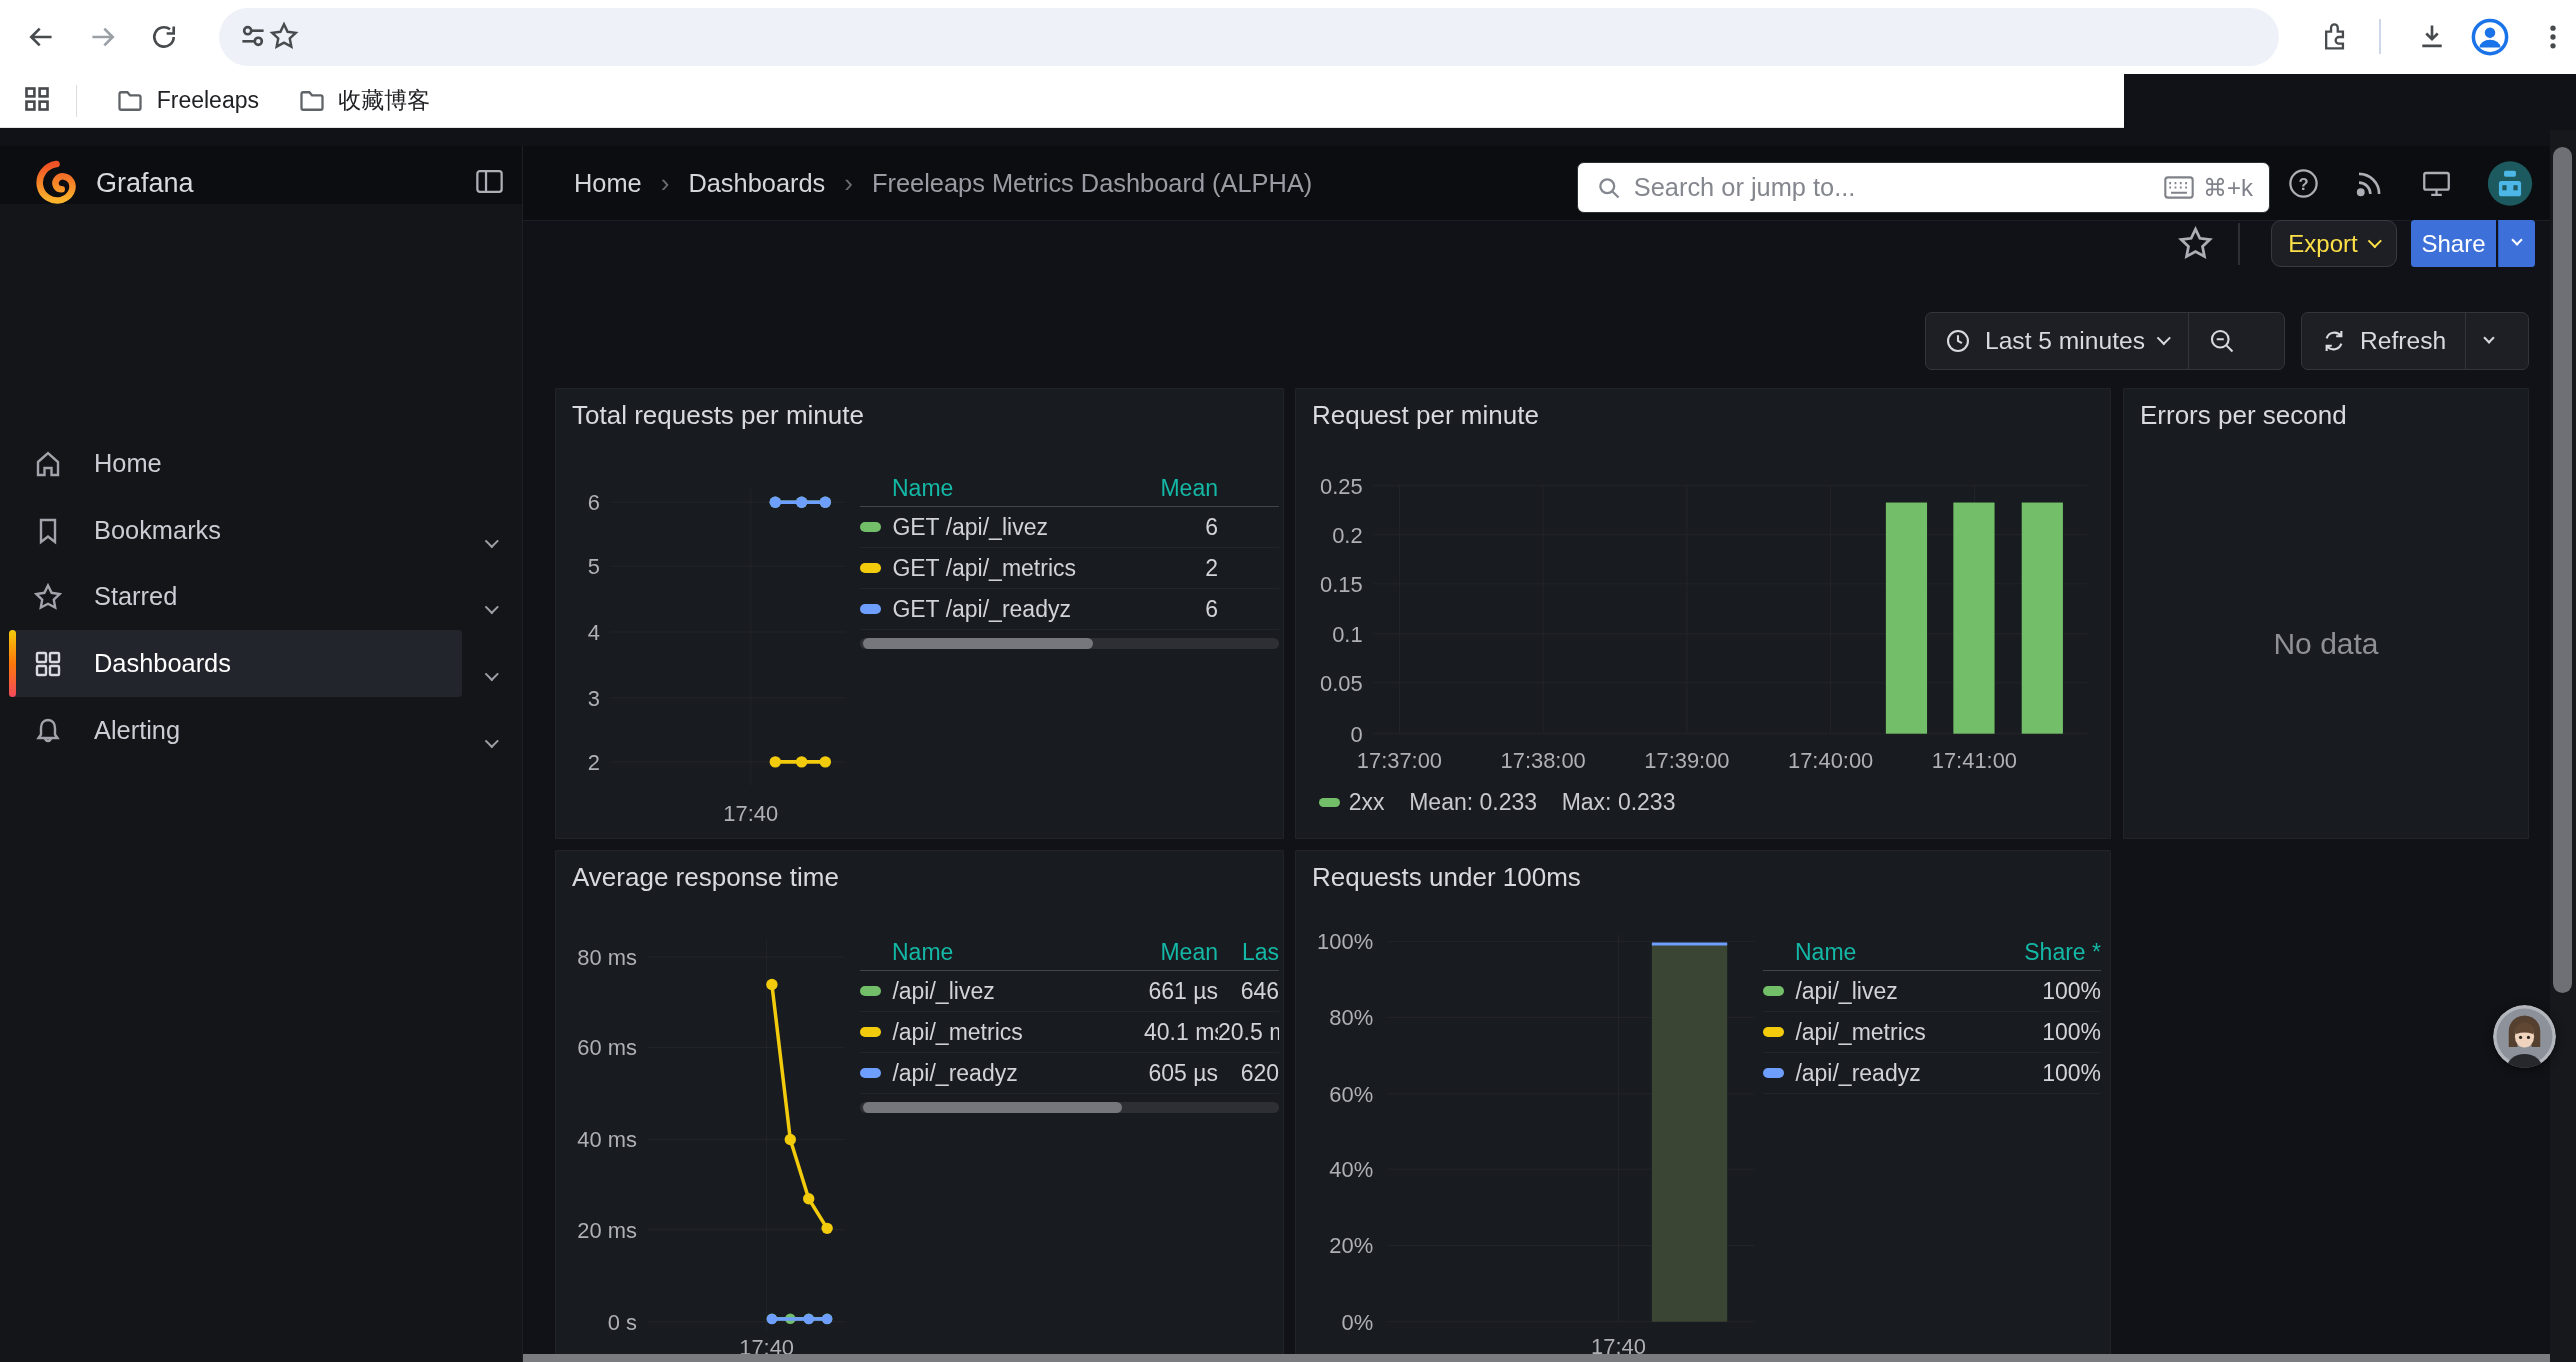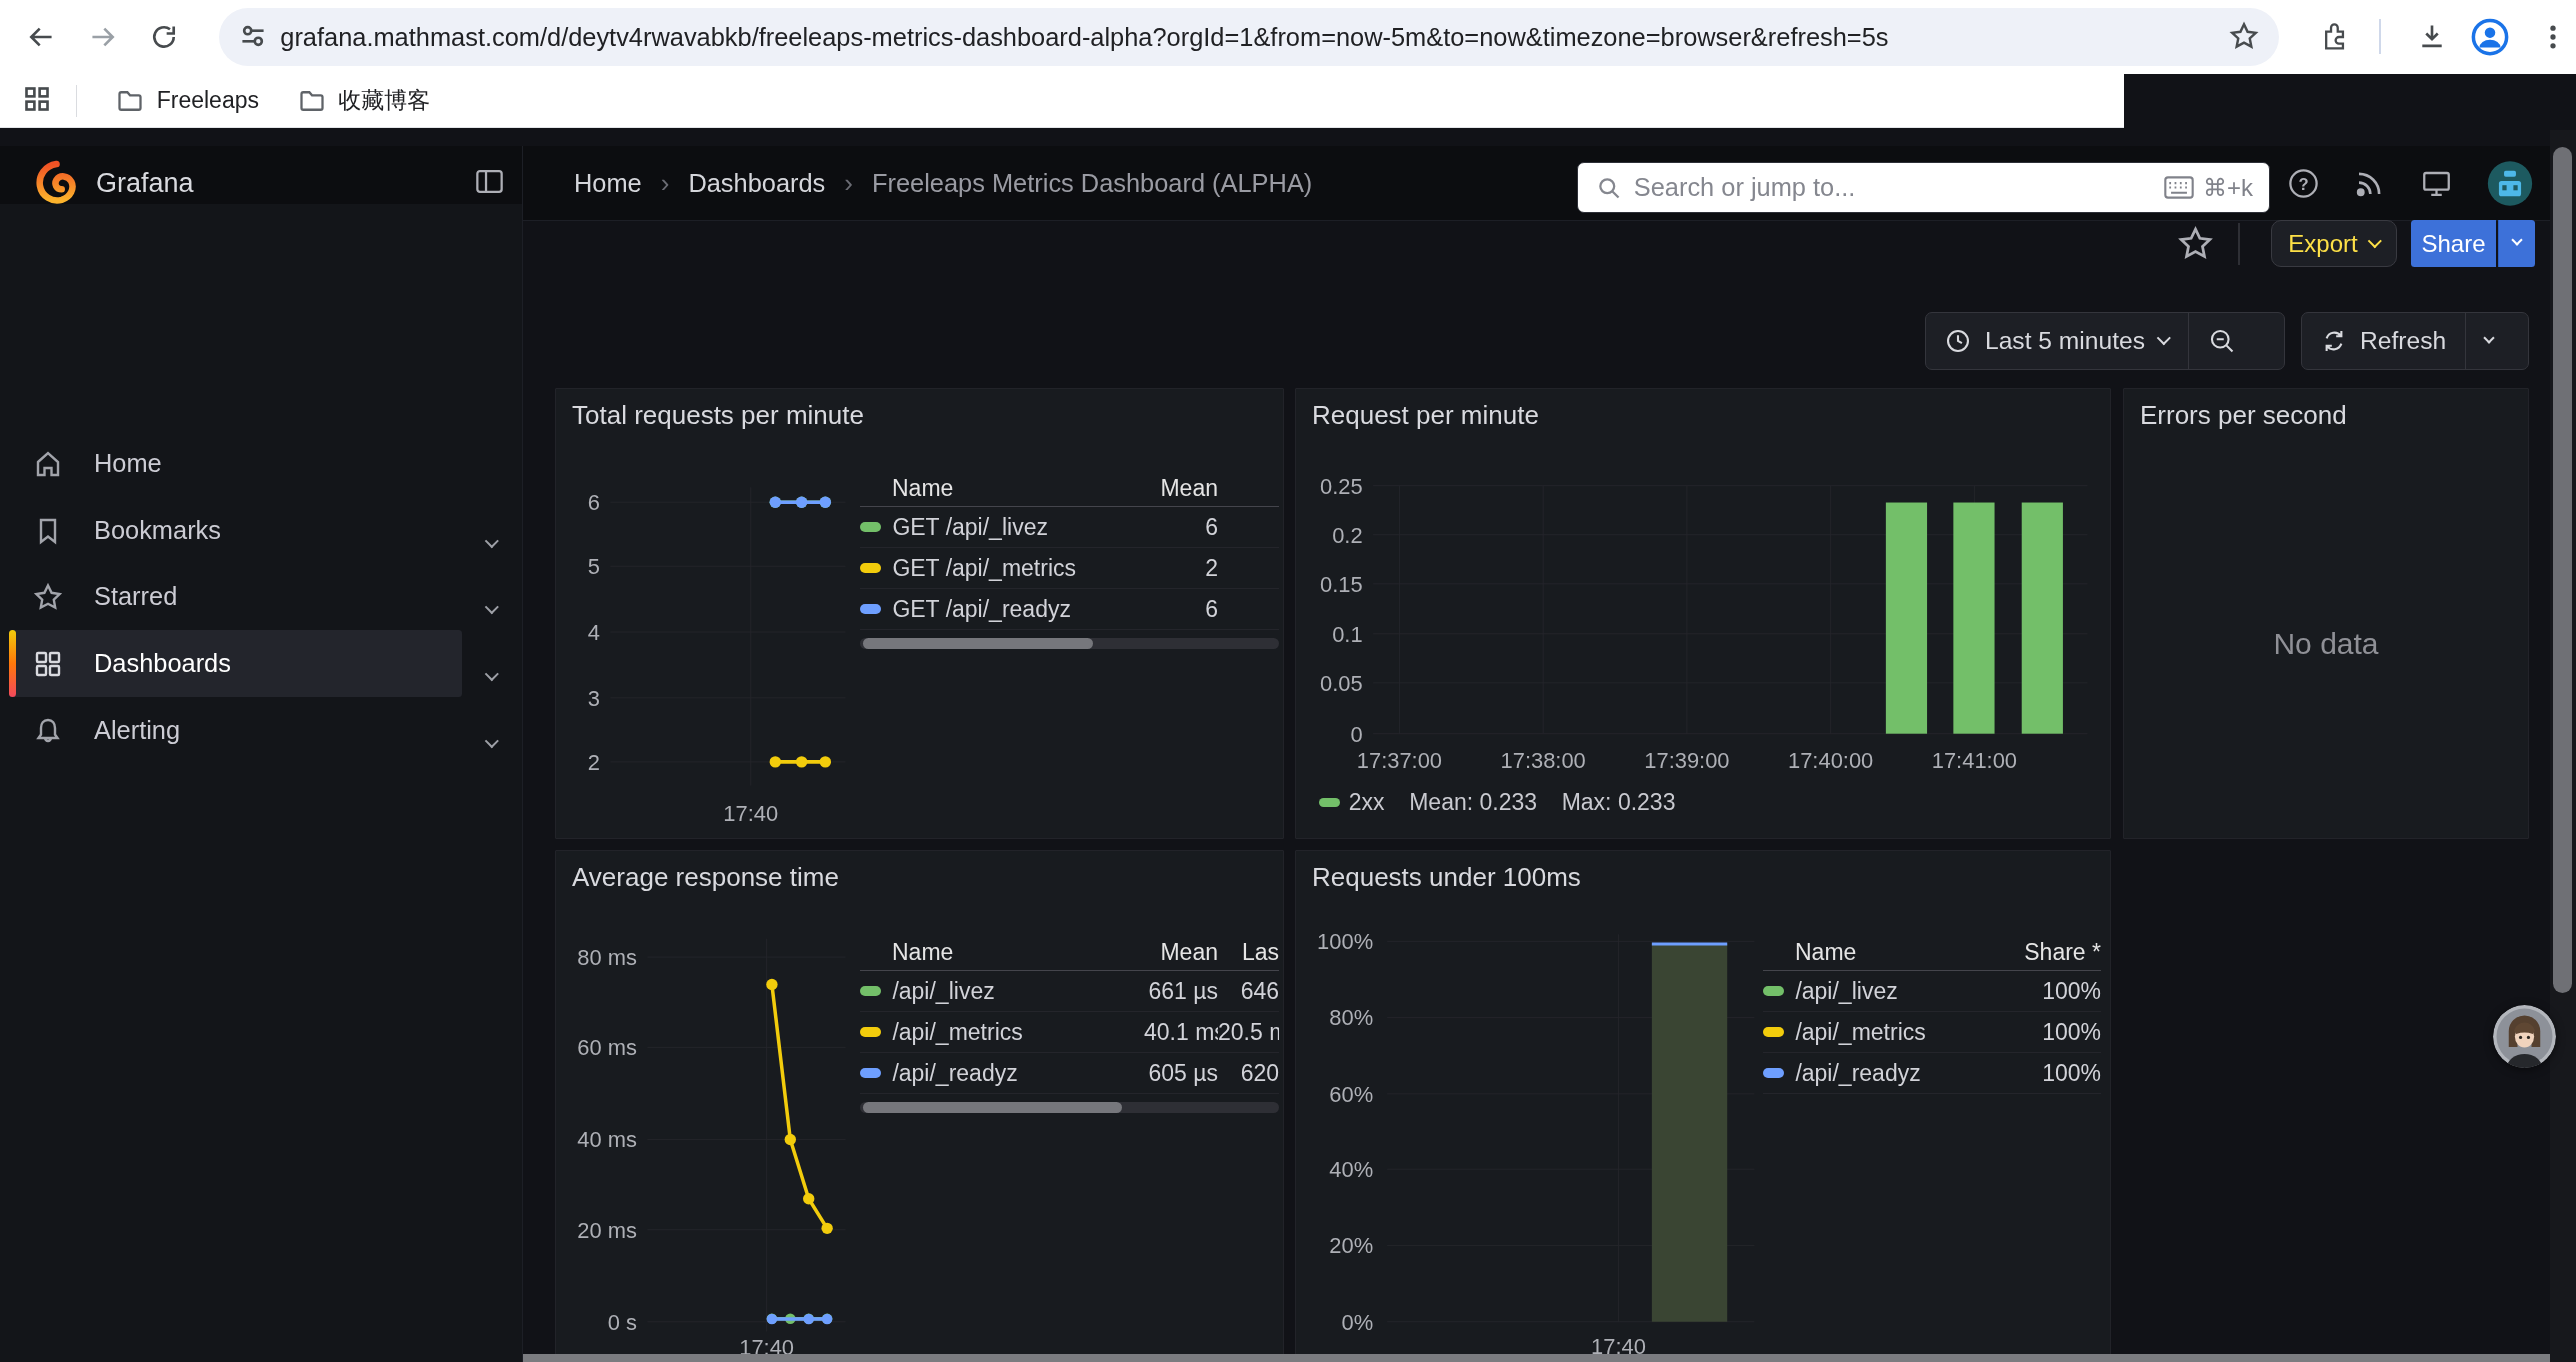--- a/index.html
+++ b/index.html
@@ -52,21 +52,21 @@
 
   
   .panel { position:absolute; background:#181b1f; border:0.9px solid #222329; border-radius:1px; overflow:hidden; }
   .ptitle { position:absolute; left:16px; top:10.5px; font-size:26px; font-weight:500; color:#d9dadf; z-index:2; }
   .chart { position:absolute; left:0; top:0; }
   .tick { font-size:25px; fill:#aeb0b6; font-family:"Liberation Sans",sans-serif; }
   .xlab { font-size:25px; fill:#aeb0b6; text-anchor:middle; font-family:"Liberation Sans",sans-serif; }
   .nodata { position:absolute; left:0; right:0; top:238px; text-align:center; font-size:30px; color:#8f9096; }
 
   .legend { position:absolute; font-size:23px; color:#d2d3d9; z-index:2; }
-  .lg-head { display:flex; align-items:center; height:37px; border-bottom:0.9px solid #44454c; color:#e5e5e5; padding-left:32px;justify-content:center; }
+  .lg-head { display:flex; align-items:center; height:37px; border-bottom:0.9px solid #44454c; color:#14b8a6; padding-left:32px;justify-content:center; }
   .lg-row { display:flex; align-items:center; height:41px; border-bottom:0.9px solid #24252b; }
   .pill { width:21px; height:9.6px; border-radius:5.3px; margin-right:11.4px; flex:none; }
   .lg-name { flex:1; white-space:nowrap; overflow:hidden; }
   .lg-col { text-align:right; white-space:nowrap; overflow:hidden; flex:none; }
   .lg-scroll { height:11.4px; background:#2e2f35; border-radius:6.1px; margin-top:8px; position:relative; }
   .lg-thumb { position:absolute; left:2.6px; top:0; height:11.4px; background:#76777c; border-radius:6.1px; }
   #p2legend { position:absolute; left:23px; top:400px; display:flex; align-items:center; font-size:23px; color:#c9cad0; z-index:2; }
   #p2legend .pill { margin-right:8.8px; }
   #p2legend span { margin-right:24.6px; }
 
@@ -99,21 +99,20 @@
   </div>
   <div id="urlbar">
     <span style="margin-left:19px; color:#474b4e">
       <svg width="30" height="30" viewBox="0 0 34 34" fill="none" stroke="currentColor" stroke-width="3">
           <circle cx="11" cy="11" r="4"></circle>
           <path d="M15 11 H29"></path>
           <circle cx="23" cy="23" r="4"></circle>
           <path d="M5 23 H19"></path>
         </svg>
     </span>
-    <span id="urltext">grafana.mathmast.com/d/deytv4rwavabkb/freeleaps-metrics-dashboard-alpha?orgId=1&amp;from=now-5m&amp;to=now&amp;timezone=browser&amp;refresh=5s</span>
     <span style="margin-right:19px; color:#474b4e">
       <svg width="32" height="32" viewBox="0 0 34 34">
           <path d="M17 4.5 l3.8 8 8.7 1.1 -6.4 6 1.7 8.7 L17 24 l-7.8 4.3 1.7 -8.7 -6.4 -6 8.7 -1.1 z" fill="none" stroke="currentColor" stroke-width="2.6"></path>
         </svg>
     </span>
   </div>
   <div class="nav-ic" style="left:2312px">
     <svg width="30" height="30" viewBox="0 0 34 34">
         <path d="M7 13 h5.5 V8.5 a3.8 3.8 0 1 1 7.6 0 V13 H26 v6 h-4.5 a3.8 3.8 0 1 0 0 7.6 H26 V32 H7 z" transform="translate(0,-2)" fill="none" stroke="currentColor" stroke-width="2.6"></path>
       </svg>

